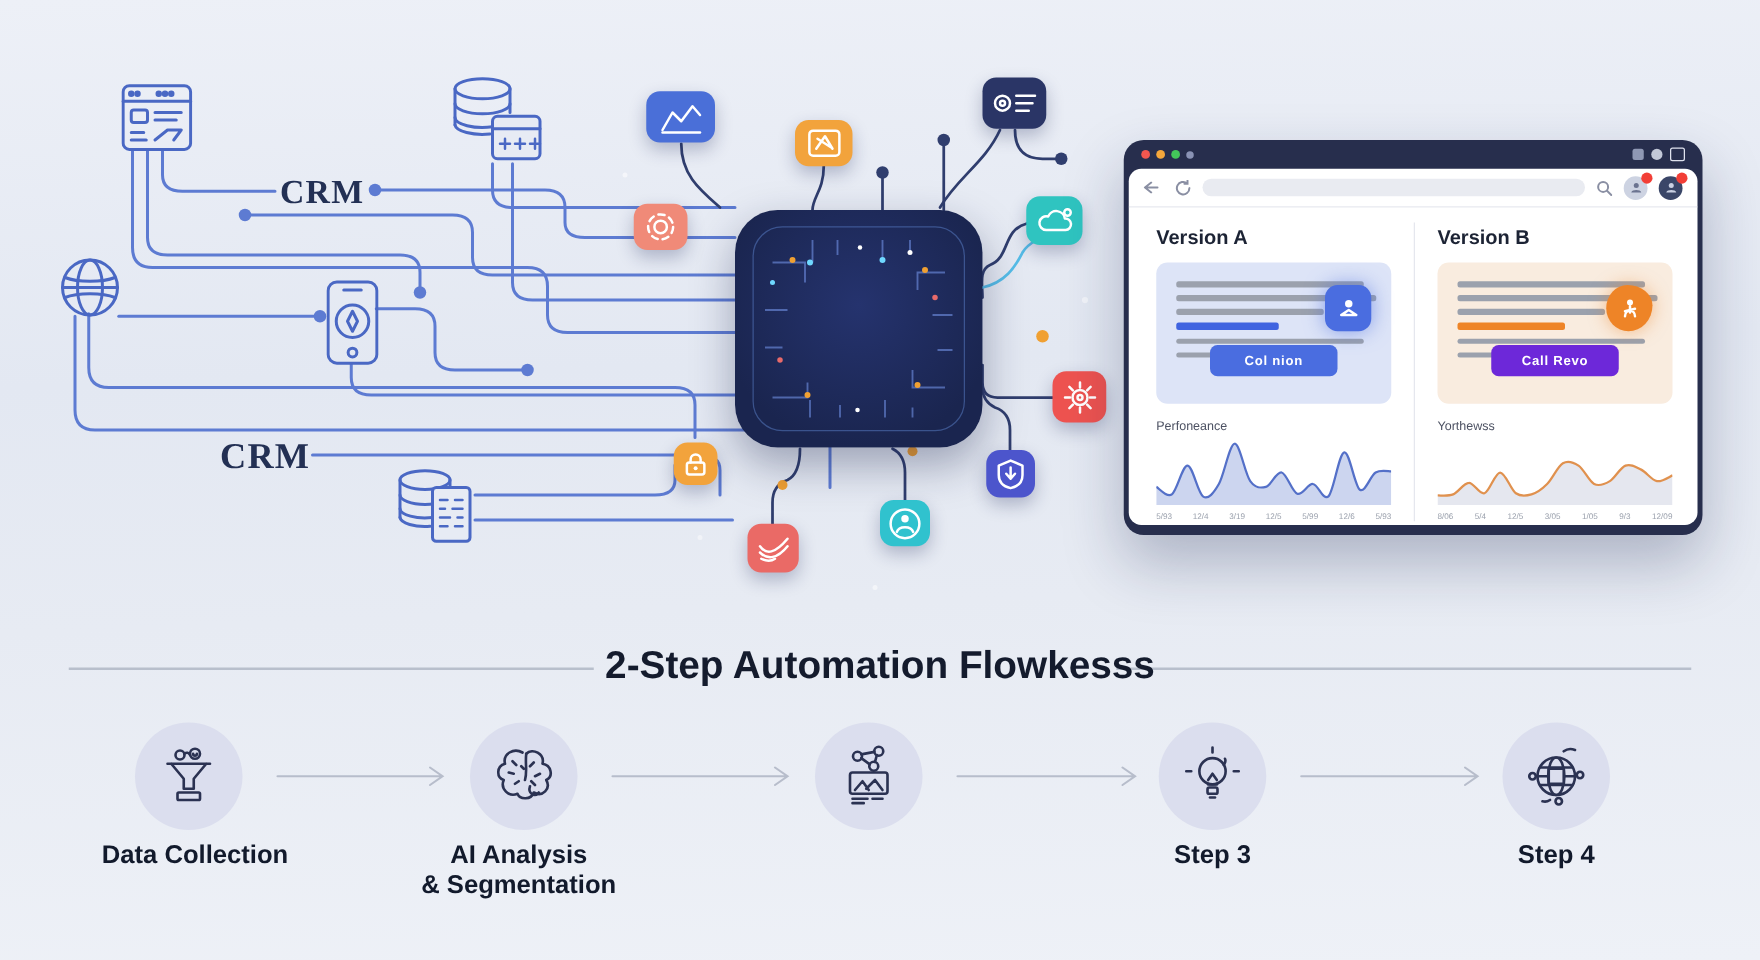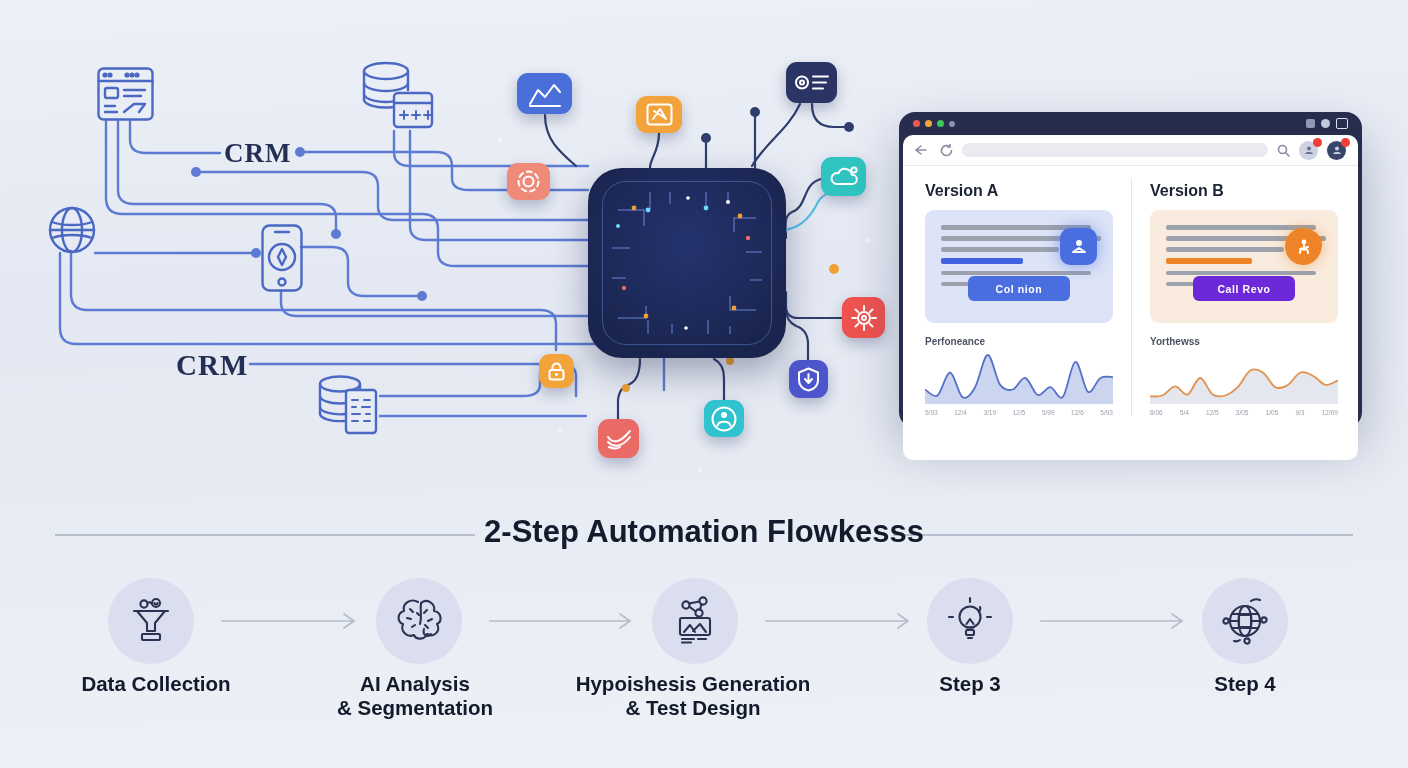--- a/index.html
+++ b/index.html
@@ -29,21 +29,21 @@
   .fi{position:absolute;border-radius:11px;display:flex;align-items:center;justify-content:center;
     box-shadow:0 6px 14px rgba(30,40,90,.28);}
   .fi svg{stroke:#fff;fill:none;stroke-width:2;stroke-linecap:round;stroke-linejoin:round;}
   
   .browser{position:absolute;left:899px;top:112px;width:463px;height:316px;background:#272e4d;border-radius:16px;
     box-shadow:0 22px 48px rgba(25,35,80,.28);padding:0 4px 4px 4px;box-sizing:border-box;}
   .titlebar{height:23px;display:flex;align-items:center;justify-content:space-between;padding:0 10px;}
   .dots{display:flex;gap:5px;align-items:center;}
   .dot{width:7px;height:7px;border-radius:50%;}
   .winctl{display:flex;gap:6px;align-items:center;}
-  .win-body{background:#fff;border-radius:10px;height:325px;overflow:hidden;}
+  .win-body{background:#fff;border-radius:10px;height:285px;overflow:hidden;}
   .toolbar{display:flex;align-items:center;gap:9px;height:30px;padding:0 12px;border-bottom:1px solid #e7e9f0;}
   .urlbar{flex:1;height:14px;background:#e9ebf1;border-radius:7px;}
   .tool-ic{display:flex;align-items:center;color:#8a8fa3;}
   .avatar{width:19px;height:19px;border-radius:50%;background:#cdd3e2;position:relative;display:flex;align-items:center;justify-content:center;}
   .badge{position:absolute;top:-3px;right:-4px;width:9px;height:9px;border-radius:50%;background:#f23e36;}
   .content{display:flex;padding:8px 20px 0 22px;}
   .col{flex:1;min-width:0;}
   .vdiv{width:1px;background:#e5e7ee;margin:4px 18px 0 18px;}
   .col h2{font-size:16px;font-weight:700;color:#1c2334;margin:8px 0 10px 0;}
   .card{height:113px;border-radius:9px;position:relative;padding:15px 16px;box-sizing:border-box;}
@@ -54,21 +54,21 @@
   .accB{background:#ee8427;height:6px;}
   .mini-icon{position:absolute;right:16px;top:18px;width:37px;height:37px;display:flex;align-items:center;justify-content:center;}
   .miA{border-radius:10px;background:#4a6de0;box-shadow:0 0 16px rgba(74,109,224,.6);}
   .miB{border-radius:46% 54% 52% 48%/50% 44% 56% 50%;background:#ee8427;box-shadow:0 0 14px rgba(238,132,39,.5);}
   .mini-icon svg{stroke:#fff;fill:none;stroke-width:2;stroke-linecap:round;stroke-linejoin:round;}
   .cta{position:absolute;left:50%;transform:translateX(-50%);bottom:22px;height:25px;min-width:102px;padding:0 14px;
     border-radius:6px;color:#fff;font-size:10.5px;font-weight:700;letter-spacing:.6px;
     display:flex;align-items:center;justify-content:center;border:none;cursor:pointer;}
   .ctaA{background:#4a6de0;}
   .ctaB{background:#6d28d9;}
-  .chart-label{font-size:10px;color:#4d5263;font-weight:700;margin:13px 0 3px 0;}
+  .chart-label{font-size:10px;color:#4d5263;font-weight:400;margin:13px 0 3px 0;}
   .ticks{display:flex;justify-content:space-between;font-size:6.5px;color:#9aa0ac;margin-top:1px;}
   
   .flow-title{position:absolute;left:0;top:514px;width:1408px;text-align:center;font-size:31px;font-weight:600;color:#141b2d;}
   .hline{position:absolute;height:1.5px;background:#b8bfcc;top:534px;}
   .step-circle{position:absolute;top:578px;width:86px;height:86px;border-radius:50%;background:#dbdeee;
     display:flex;align-items:center;justify-content:center;}
   .step-circle svg{stroke:#2b3252;fill:none;stroke-width:2.1;stroke-linecap:round;stroke-linejoin:round;}
   .step-label{position:absolute;top:672px;text-align:center;font-size:20.5px;font-weight:600;color:#121a2c;line-height:24px;}
 </style>
 </head>
@@ -469,24 +469,20 @@
   </div>
 
   <div class="step-label" style="left:36px;width:240px">
     <div>Data Collection</div>
     <div></div>
   </div>
   <div class="step-label" style="left:295px;width:240px">
     <div>AI Analysis</div>
     <div>&amp; Segmentation</div>
   </div>
-  <div class="step-label" style="left:553px;width:280px">
-    <div>Hypoishesis Generation</div>
-    <div>&amp; Test Design</div>
-  </div>
   <div class="step-label" style="left:890px;width:160px">
     <div>Step 3</div>
   </div>
   <div class="step-label" style="left:1165px;width:160px">
     <div>Step 4</div>
   </div>
 
 </div>
 
 </body></html>

